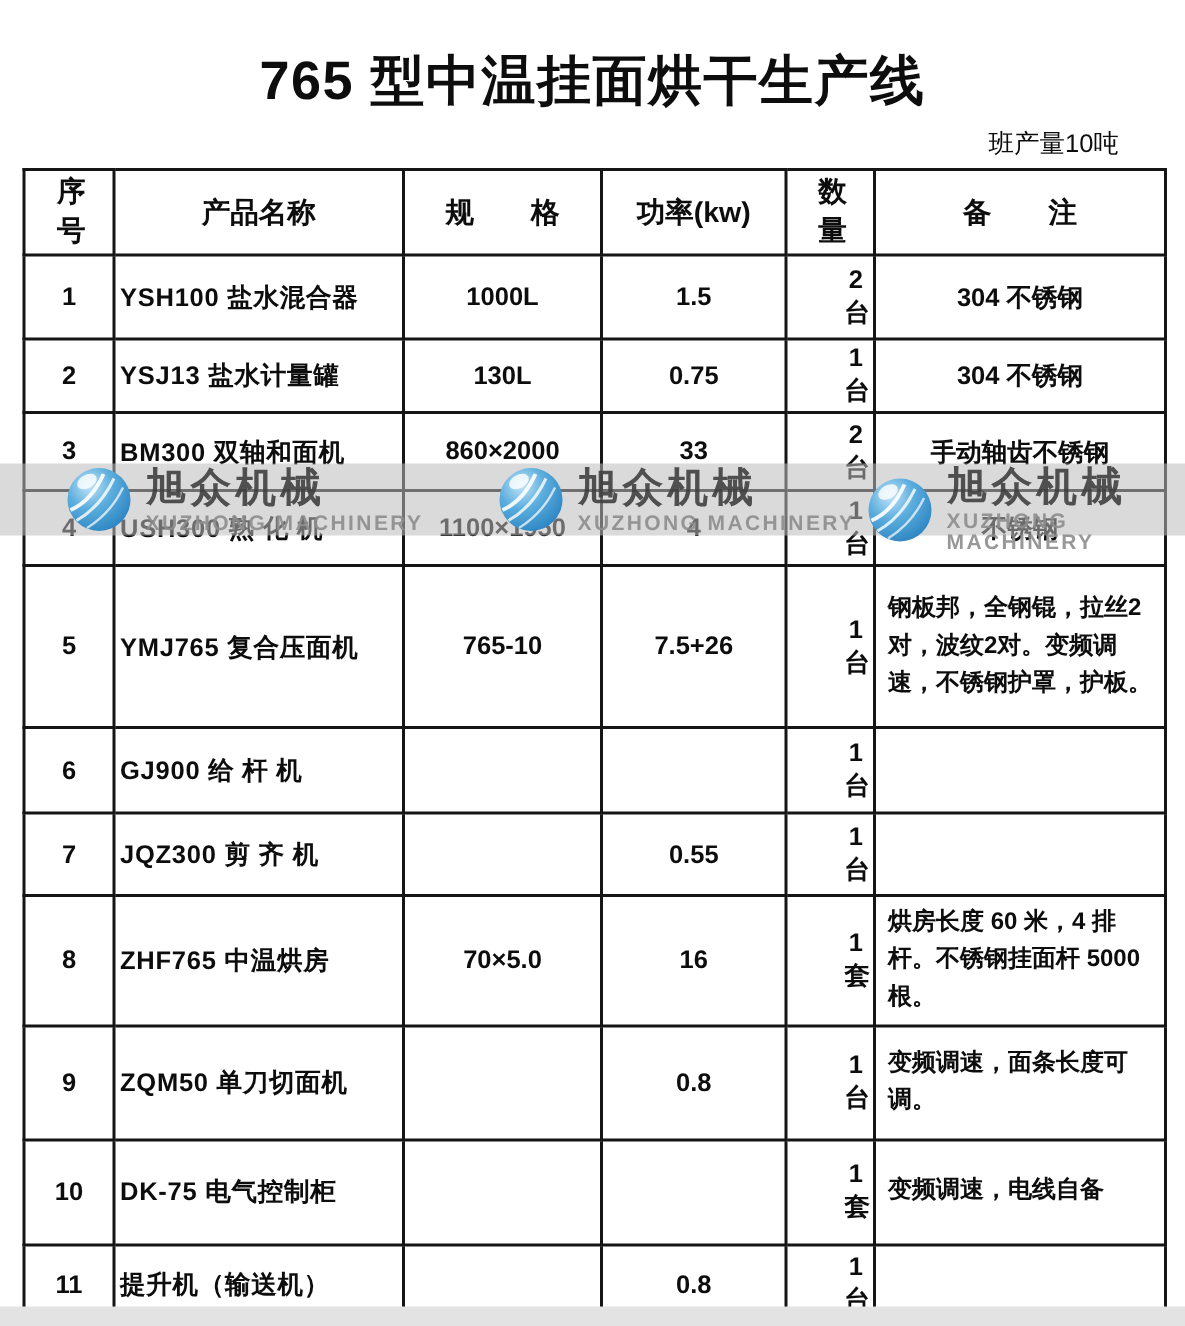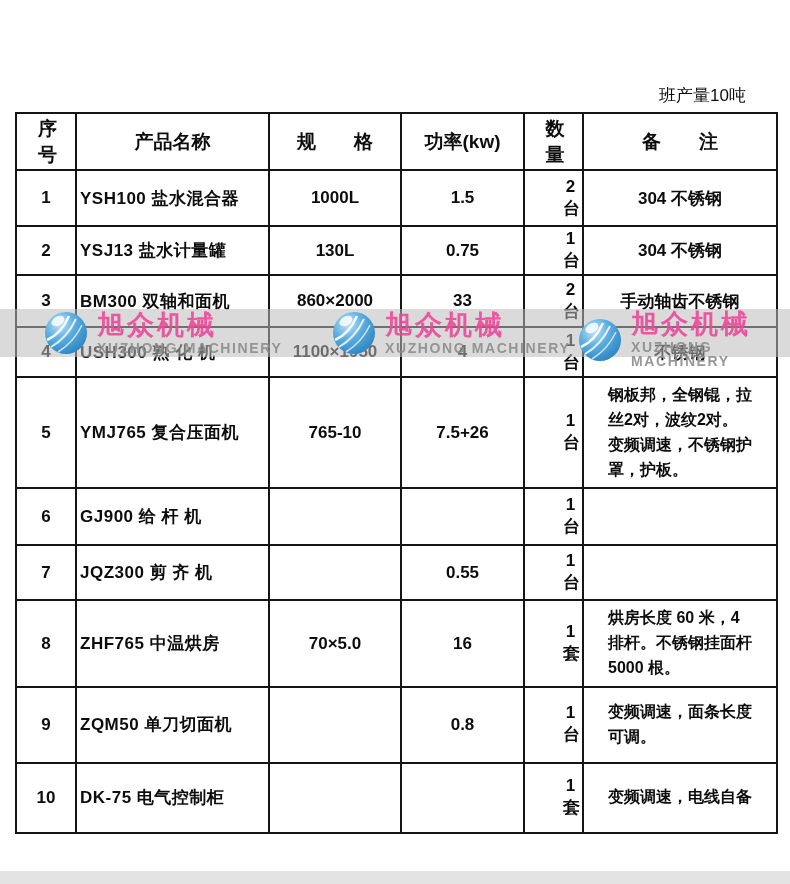--- a/index.html
+++ b/index.html
@@ -29,56 +29,57 @@
     font-weight:bold;color:#0d0d0d;
     text-align:center;vertical-align:middle;
     padding:2px 4px;overflow:hidden;
   }
   .spec-table th{font-size:19px;height:50px;}
   .spec-table td{font-size:17px;}
   .hdr-stack{display:inline-block;width:1.15em;word-break:break-all;line-height:1.35;text-align:right;}
   td.col-name{text-align:left;padding-left:3px;letter-spacing:0.5px;}
   td.col-qty{font-size:17px;padding-left:38px;}
   td.col-remark.remark-long{
-    text-align:left;padding:5px 24px;font-size:16px;line-height:1.55;
+    text-align:left;padding:5px 8px;font-size:16px;line-height:1.55;
   }
 
   
   .wm-band{
     position:absolute;left:0;top:309px;width:790px;height:48px;
     background:rgba(187,187,187,0.55);
     z-index:5;overflow:visible;
   }
   .wm-logo{
     position:absolute;top:2px;display:flex;align-items:center;gap:9px;
   }
   .wm-logo.pos-0{left:44px;}
   .wm-logo.pos-1{left:332px;}
   .wm-logo.pos-2{left:578px;}
   .wm-sphere{width:44px;height:44px;flex:0 0 auto;}
   .wm-text{display:flex;flex-direction:column;align-items:flex-start;line-height:1;}
   .wm-cn{
-    font-size:27px;font-weight:bold;color:#ec4899;
+    font-size:27px;font-weight:bold;color:#404040;
     letter-spacing:3px;opacity:0.9;
   }
   .wm-en{
     font-size:14px;font-weight:bold;color:#8d8d8d;
     letter-spacing:1.6px;margin-top:2px;opacity:0.9;
   }
 
   .bottom-strip{
     position:absolute;left:0;top:871px;width:790px;height:13px;
     background:#e3e3e3;z-index:4;
   }
 </style>
 </head>
 <body>
 
 <div class="page">
 
+  <h1 class="title">765 型中温挂面烘干生产线</h1>
 
   <div class="subtitle">班产量10吨</div>
 
   <table class="spec-table">
     <colgroup>
       <col style="width:60px">
         <col style="width:193px">
         <col style="width:132px">
       <col style="width:123px">
         <col style="width:59px">
@@ -168,20 +169,28 @@
           <td class="col-remark remark-long">变频调速，面条长度可调。</td>
         </tr>
         <tr style="height: 70px;">
           <td class="col-index">10</td>
           <td class="col-name">DK-75 电气控制柜</td>
           <td class="col-spec"></td>
           <td class="col-power"></td>
           <td class="col-qty">1套</td>
           <td class="col-remark remark-long">变频调速，电线自备</td>
         </tr>
+        <tr style="height: 54px;">
+          <td class="col-index">11</td>
+          <td class="col-name">提升机（输送机）</td>
+          <td class="col-spec"></td>
+          <td class="col-power">0.8</td>
+          <td class="col-qty">1台</td>
+          <td class="col-remark"></td>
+        </tr>
       </tbody>
   </table>
 
   <div class="wm-band" id="wm-band">
     <div class="wm-logo pos-0" id="wm-logo-proto">
       <svg class="wm-sphere" viewBox="0 0 44 44">
         <defs>
           <radialGradient id="sphereGrad" cx="35%" cy="28%" r="80%">
             <stop offset="0%" stop-color="#c2e4f8"></stop>
             <stop offset="45%" stop-color="#5caede"></stop>

